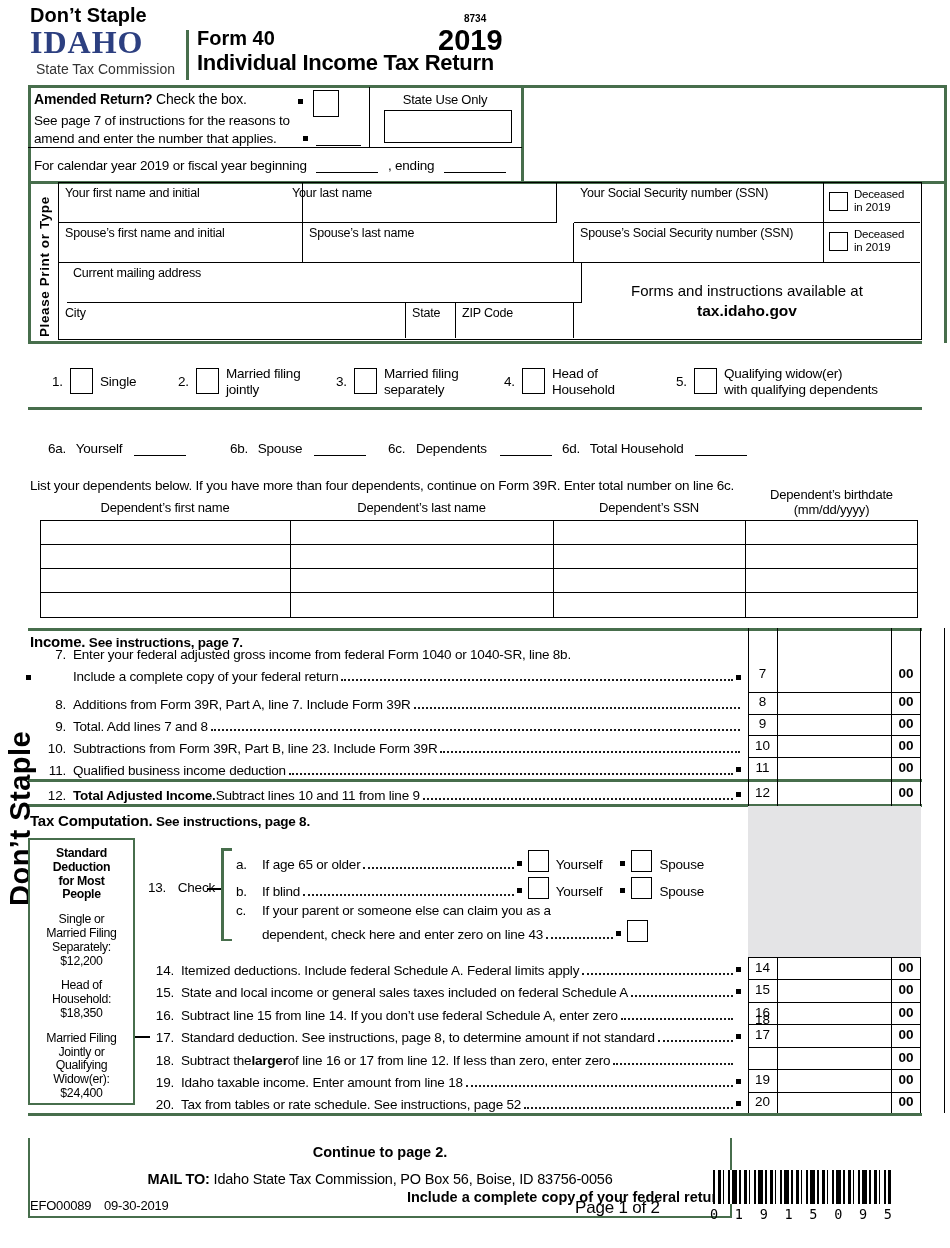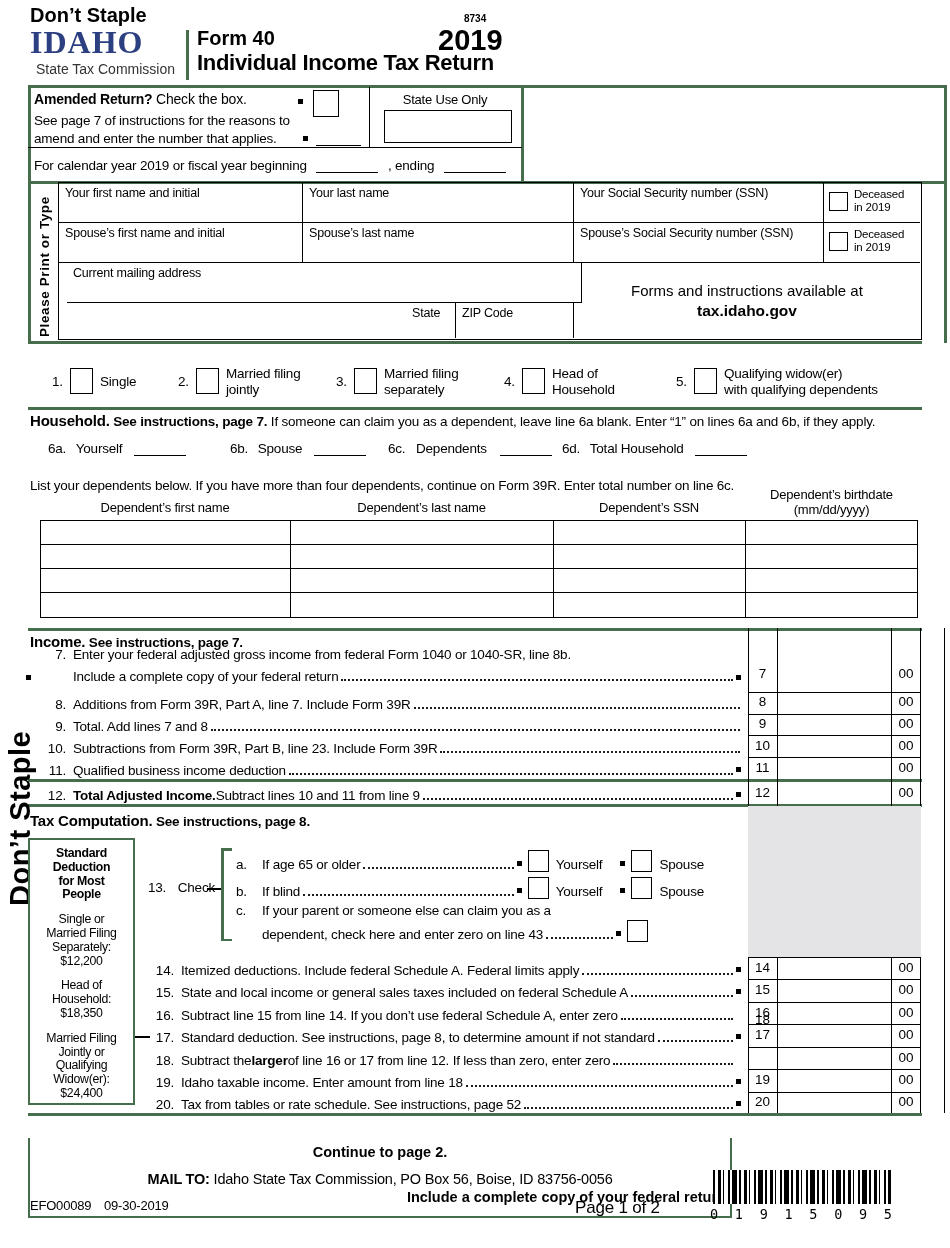--- a/index.html
+++ b/index.html
@@ -10,21 +10,21 @@
   .t{font-size:13.5px;letter-spacing:-0.2px;white-space:nowrap}
   .sm{font-size:13px;letter-spacing:-0.2px;white-space:nowrap}
   .gl{position:absolute;background:#476e4c}
   .bl{position:absolute;background:#000}
   .cb{position:absolute;border:1.7px solid #000;background:#fff;box-sizing:border-box}
   .blt{position:absolute;width:5px;height:5px;background:#000}
   .ln{position:absolute;display:flex;align-items:flex-end;font-size:13.5px;letter-spacing:-0.2px;white-space:nowrap}
   .ld{flex:1;border-bottom:2px dotted #1c1c1c;margin:0 3px 3px 3px;min-width:6px}
   .num{width:30px;text-align:right;padding-right:7px;flex:none}
   .bx{position:absolute;left:748px;width:29px;text-align:center;font-size:13.5px}
-  .ct{position:absolute;left:891px;width:30px;text-align:center;font-size:13.5px;font-weight:400}
+  .ct{position:absolute;left:891px;width:30px;text-align:center;font-size:13.5px;font-weight:700}
   .blank{display:inline-block;border-bottom:1.4px solid #000;height:13px;vertical-align:bottom}
   .idcell{position:absolute;border-right:1.4px solid #000;border-bottom:1.4px solid #000;
           font-size:12.5px;letter-spacing:-0.2px;padding:3px 0 16px 6px;box-sizing:border-box}
   .iblt{width:5px;height:5px;background:#000;flex:none;margin:0 6px 6px 0}
   .icb{width:21px;height:22px;border:1.7px solid #000;background:#fff;flex:none;margin:0 7px 0 0;box-sizing:border-box}
   .deproot{position:absolute;left:40px;top:520px;width:878px;height:98px;border:1.4px solid #000;
            box-sizing:border-box;display:grid;grid-template-columns:250px 263px 192px auto;grid-auto-rows:1fr}
   .dep{border-right:1.4px solid #000;border-bottom:1.4px solid #000}
   .dep:nth-child(4n){border-right:none}
   .dep:nth-child(n+13){border-bottom:none}
@@ -80,21 +80,21 @@
     <span>For calendar year 2019 or fiscal year beginning</span>
     <span class="blank" style="width:62px;margin:0 6px"></span>
     <span>, ending</span>
     <span class="blank" style="width:62px;margin:0 6px"></span>
   </div>
 
   <div class="vert b" style="left:37px;top:337px;font-size:13.5px;letter-spacing:0.6px">Please Print or Type</div>
 
   <div class="abs" style="left:58px;top:182px;width:864px;height:158px;border:1.5px solid #000;box-sizing:border-box">
     <div class="idcell" style="left:0;top:0;width:244px;height:40px">Your first name and initial</div>
-    <div class="idcell" style="left:244px;top:0;width:271px;height:40px">Your last name</div>
+    <div class="idcell" style="left:227px;top:0;width:271px;height:40px">Your last name</div>
     <div class="idcell" style="left:515px;top:0;width:250px;height:40px">Your Social Security number (SSN)</div>
     <div class="idcell" style="left:765px;top:0;width:96px;height:40px;border-right:none">
       <i class="cb" style="left:5px;top:9px;width:19px;height:19px"></i>
       <div class="abs" style="left:30px;top:5px;font-size:11.5px;line-height:13px;letter-spacing:-0.2px">
         <div>Deceased</div>
         <div>in 2019</div>
       </div>
     </div>
     <div class="idcell" style="left:0;top:40px;width:244px;height:40px">Spouse’s first name and initial</div>
     <div class="idcell" style="left:515px;top:40px;width:250px;height:40px">Spouse’s Social Security number (SSN)</div>
@@ -104,20 +104,21 @@
       <div class="abs" style="left:30px;top:5px;font-size:11.5px;line-height:13px;letter-spacing:-0.2px">
         <div>Deceased</div>
         <div>in 2019</div>
       </div>
     </div>
     <div class="idcell" style="left:8px;top:80px;width:515px;height:40px">Current mailing address</div>
     <div class="abs" style="left:515px;top:80px;width:346px;height:75px;display:flex;flex-direction:column;align-items:center;justify-content:center">
       <div style="font-size:15px">Forms and instructions available at</div>
       <div class="b" style="font-size:15.5px;margin-top:3px">tax.idaho.gov</div>
     </div>
+    <div class="idcell" style="left:0;top:120px;width:347px;height:35px;border-bottom:none">City</div>
     <div class="idcell" style="left:347px;top:120px;width:50px;height:35px;border-bottom:none">State</div>
     <div class="idcell" style="left:397px;top:120px;width:118px;height:35px;border-bottom:none">ZIP Code</div>
   </div>
 
   <div class="abs t" style="left:52px;top:374px">1.</div>
   <i class="cb" style="left:70px;top:368px;width:23px;height:26px"></i>
   <div class="abs t" style="left:100px;top:374px">Single</div>
   <div class="abs t" style="left:178px;top:374px">2.</div>
   <i class="cb" style="left:196px;top:368px;width:23px;height:26px"></i>
   <div class="abs t" style="left:226px;top:366px;line-height:15.5px">
@@ -136,25 +137,20 @@
     <div>Head of</div>
     <div>Household</div>
   </div>
   <div class="abs t" style="left:676px;top:374px">5.</div>
   <i class="cb" style="left:694px;top:368px;width:23px;height:26px"></i>
   <div class="abs t" style="left:724px;top:366px;line-height:15.5px">
     <div>Qualifying widow(er)</div>
     <div>with qualifying dependents</div>
   </div>
 
-  <div class="abs t" style="left:30px;top:412px">
-    <span class="b" style="font-size:15px">Household.</span>
-    <span class="b"> See instructions, page 7. </span>
-    <span>If someone can claim you as a dependent, leave line 6a blank. Enter “1” on lines 6a and 6b, if they apply.</span>
-  </div>
   <div class="abs t" style="left:48px;top:441px">
     <span>6a.</span>
     <span style="margin-left:6px">Yourself</span>
     <span class="blank" style="width:52px;margin-left:8px"></span>
   </div>
   <div class="abs t" style="left:230px;top:441px">
     <span>6b.</span>
     <span style="margin-left:6px">Spouse</span>
     <span class="blank" style="width:52px;margin-left:8px"></span>
   </div>

